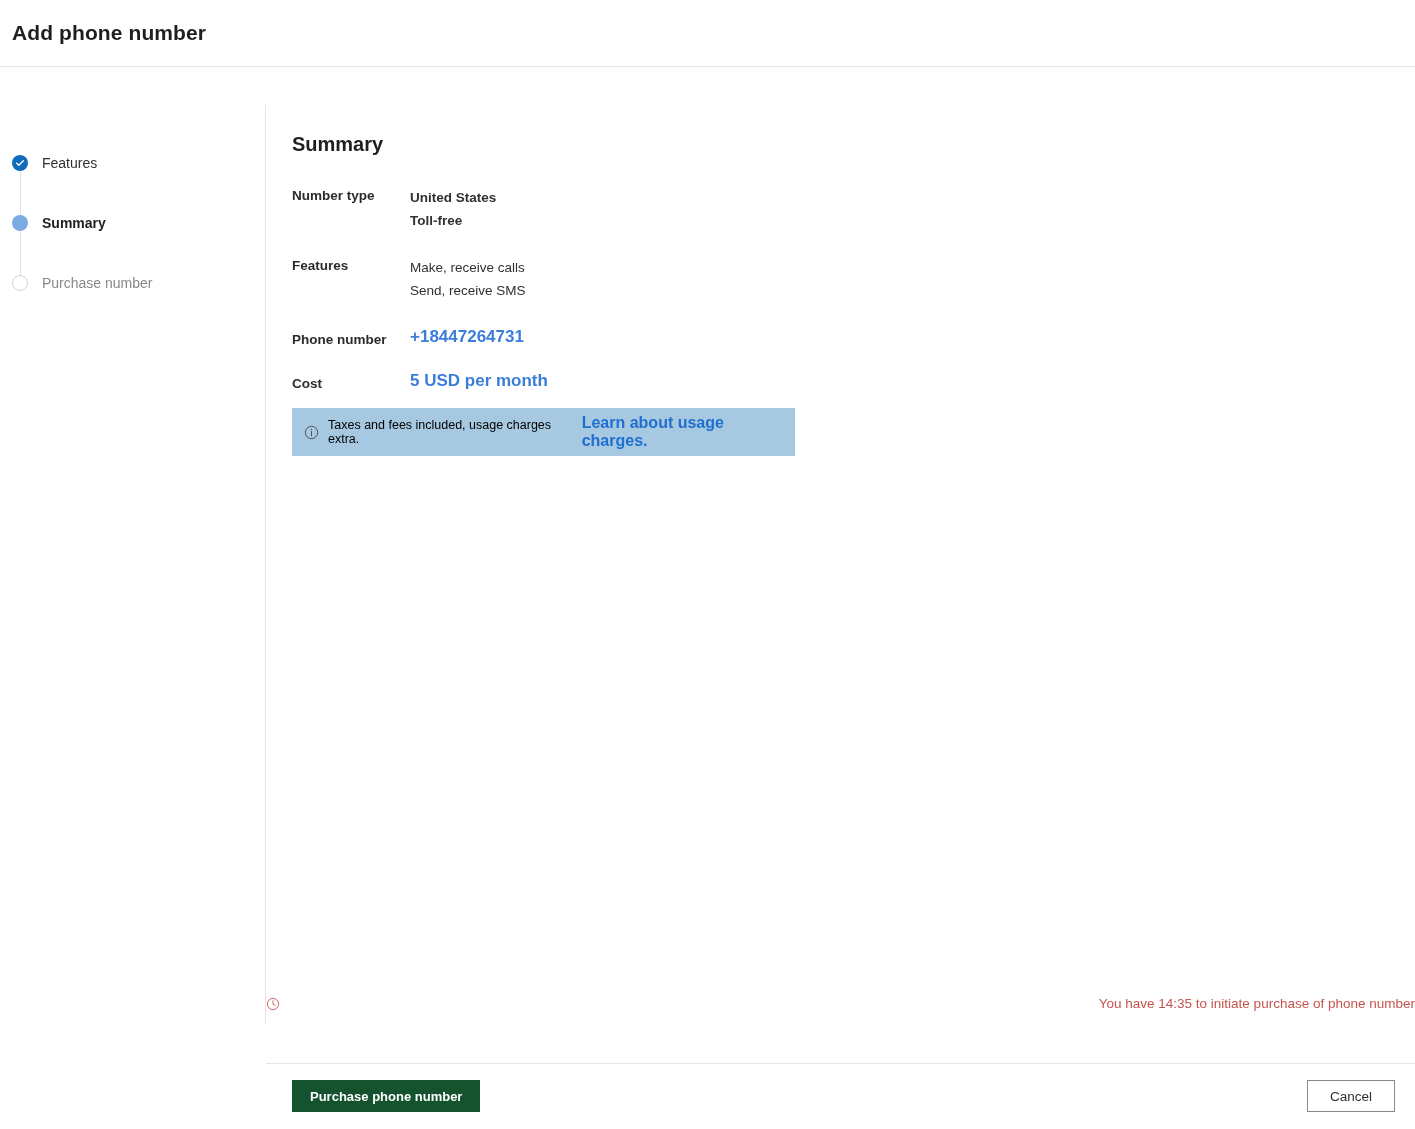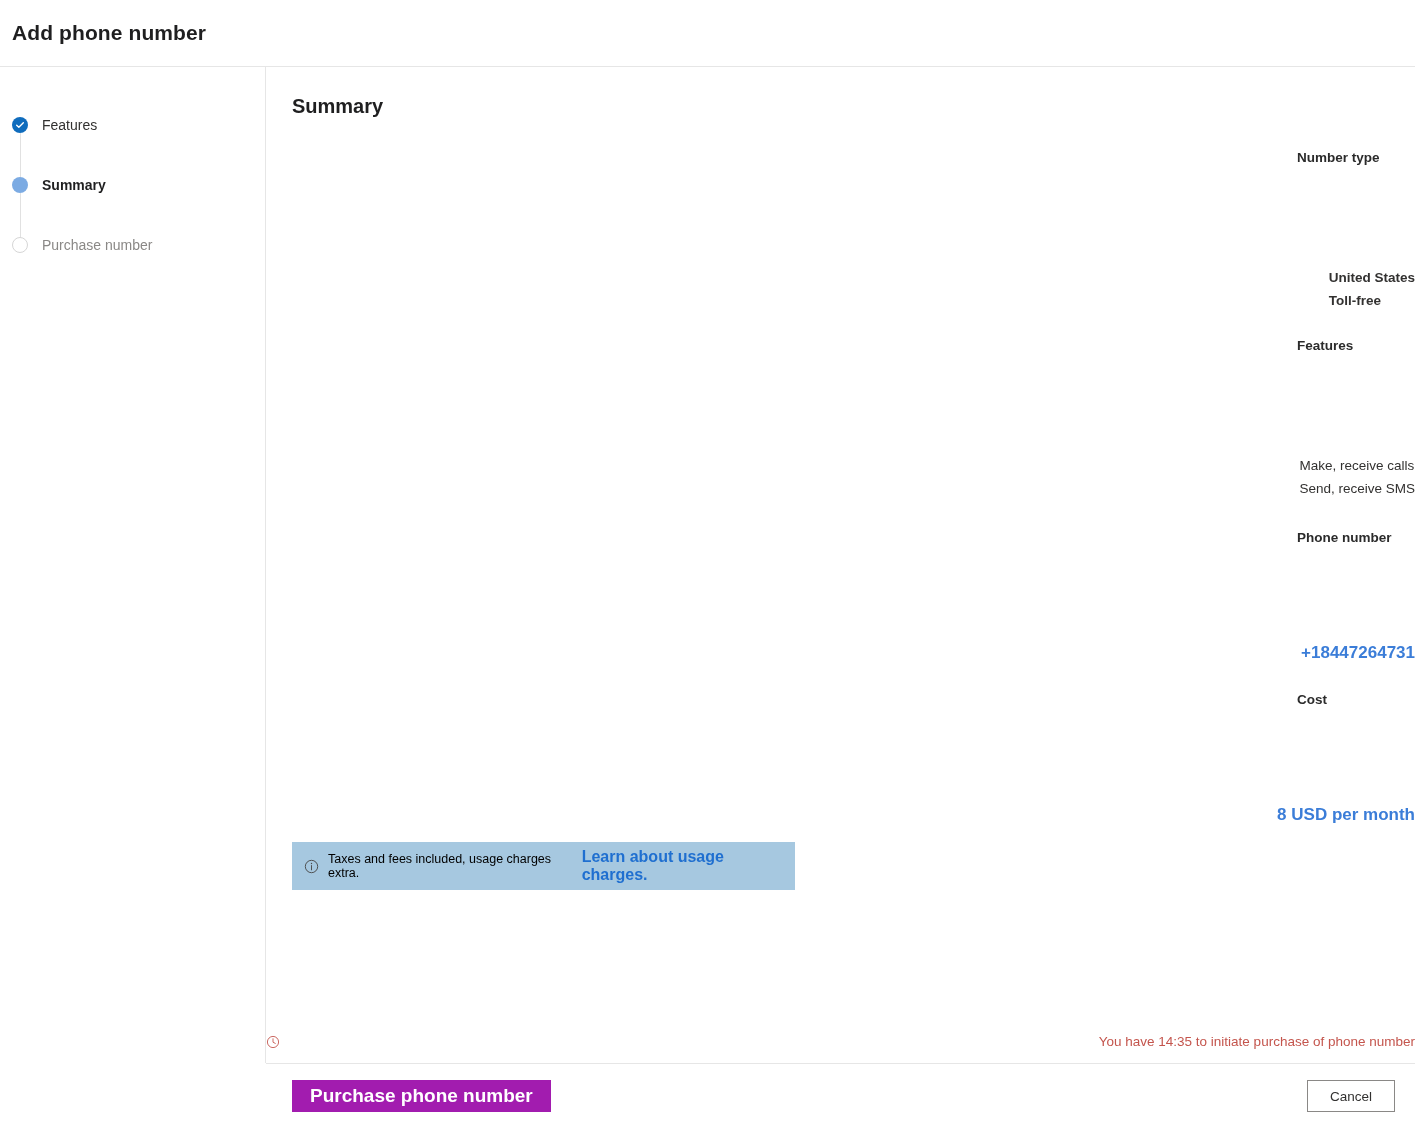--- a/index.html
+++ b/index.html
@@ -13,20 +13,21 @@
     overflow: hidden;
   }
 
   .dialog {
     position: relative;
     width: 1415px;
     height: 1129px;
     background: #ffffff;
     display: flex;
     flex-direction: column;
+    gap: 38px;
   }
 
   
   .header {
     height: 67px;
     flex: 0 0 67px;
     display: flex;
     align-items: center;
     padding-left: 12px;
     border-bottom: 1px solid #e6e6e6;
@@ -113,23 +114,22 @@
   }
   .content-title {
     font-size: 20px;
     font-weight: 600;
     color: #1f1f20;
     margin-bottom: 30px;
   }
 
   .field-row {
     display: flex;
-    align-items: flex-end;
+    align-items: flex-start;
     margin-bottom: 24px;
-    flex-direction: column;
   }
   .field-label {
     width: 118px;
     flex: 0 0 118px;
     font-size: 13.5px;
     font-weight: 700;
     color: #2b2b2b;
     padding-top: 2px;
   }
   .field-values {
@@ -222,25 +222,25 @@
     background: #e6e6e6;
   }
   .footer-inner {
     width: 100%;
     display: flex;
     align-items: center;
     justify-content: space-between;
     padding-left: 26px;
   }
   .btn-primary {
-    background: #a21caf;
+    background: #14532d;
     border: none;
     color: #ffffff;
     font-family: "Liberation Sans", sans-serif;
-    font-size: 19px;
+    font-size: 13px;
     font-weight: 700;
     height: 32px;
     padding: 0 18px;
     cursor: pointer;
   }
   .btn-secondary {
     background: #ffffff;
     border: 1px solid #8a8886;
     color: #323130;
     font-family: "Liberation Sans", sans-serif;
@@ -308,21 +308,21 @@
         </div>
       </div>
 
       <div class="field-row row-phone">
         <div class="field-label">Phone number</div>
         <div class="value-link">+18447264731</div>
       </div>
 
       <div class="field-row row-cost">
         <div class="field-label">Cost</div>
-        <div class="value-link">8 USD per month</div>
+        <div class="value-link">5 USD per month</div>
       </div>
 
       <div class="info-banner">
         <span class="info-icon">
           <svg width="15" height="15" viewBox="0 0 16 16" aria-hidden="true">
             <circle cx="8" cy="8" r="6.6" fill="none" stroke="#4a4a4a" stroke-width="1"></circle>
             <circle cx="8" cy="4.8" r="0.75" fill="#4a4a4a"></circle>
             <path d="M8 7 L8 11.6" stroke="#4a4a4a" stroke-width="1" stroke-linecap="round"></path>
           </svg>
         </span>

